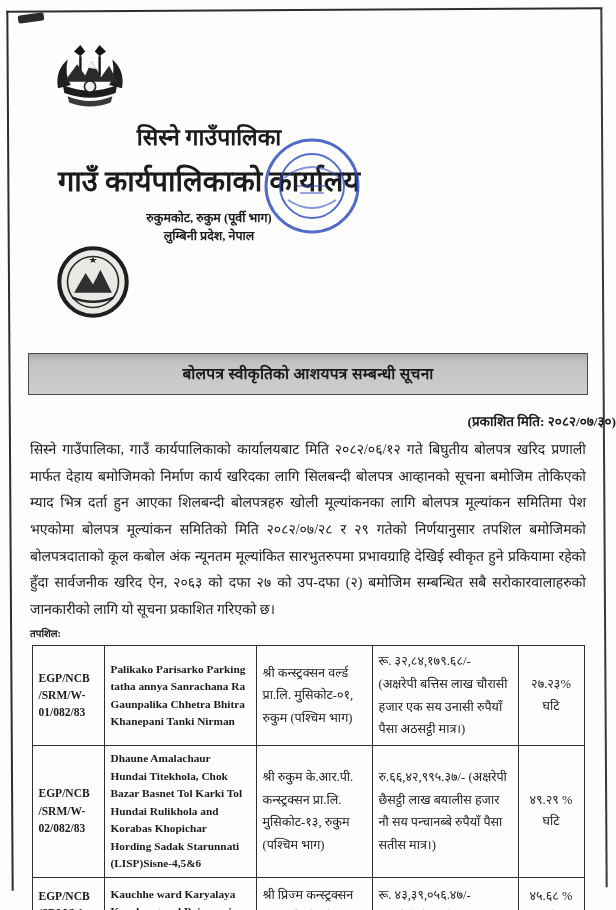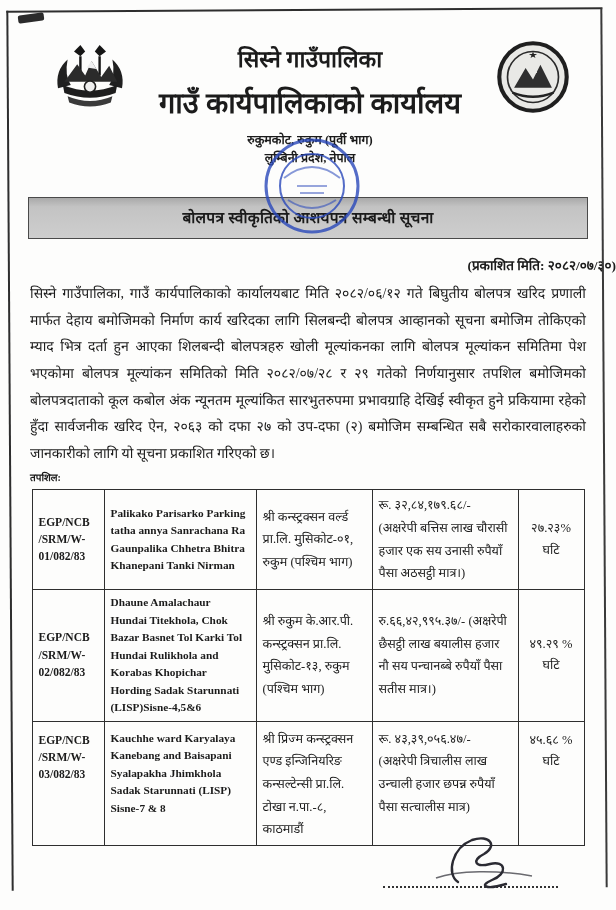--- a/index.html
+++ b/index.html
@@ -6,21 +6,21 @@
   body{
     width:616px;height:910px;background:#fdfdfc;position:relative;overflow:hidden;
     font-family:"Liberation Serif","DejaVu Serif",serif;color:#1b1b1b;
   }
   .scan-frame{
     position:absolute;left:9px;top:9px;width:592px;height:878px;
     border-left:2px solid #2e2e2e;border-top:2px solid #2e2e2e;border-right:2px solid #3a3a3a;
     transform:rotate(-0.35deg);pointer-events:none;
   }
   .corner-mark{position:absolute;left:18px;top:14px;width:26px;height:8px;background:#2b2b2b;transform:rotate(-8deg);border-radius:2px;}
-  .header-row{display:flex;justify-content:flex-end;align-items:flex-start;padding:0 46px 0 50px;margin-top:40px;position:relative;}
+  .header-row{display:flex;justify-content:flex-end;align-items:flex-start;padding:0 46px 0 50px;margin-top:40px;position:relative;flex-direction:column;}
   .titles{flex:1;text-align:center;padding:0 8px;}
   .muni-title{font-size:23px;font-weight:bold;margin:2px 0 0;}
   .office-title{font-size:29px;font-weight:bold;margin:8px 0 10px;}
   .addr{font-size:12.5px;line-height:1.45;font-weight:600;}
   .logo-box{width:80px;}
   .hdr-stamp{position:absolute;left:262px;top:96px;width:100px;height:100px;opacity:.8;pointer-events:none;}
   .banner{
     margin:30px 28px 0;border:1.5px solid #4a4a4a;
     background:linear-gradient(180deg,#a9a9a9 0%,#c3c3c3 22%,#cecece 100%);
     text-align:center;padding:8px 0 10px;font-size:15.5px;font-weight:bold;letter-spacing:.3px;

